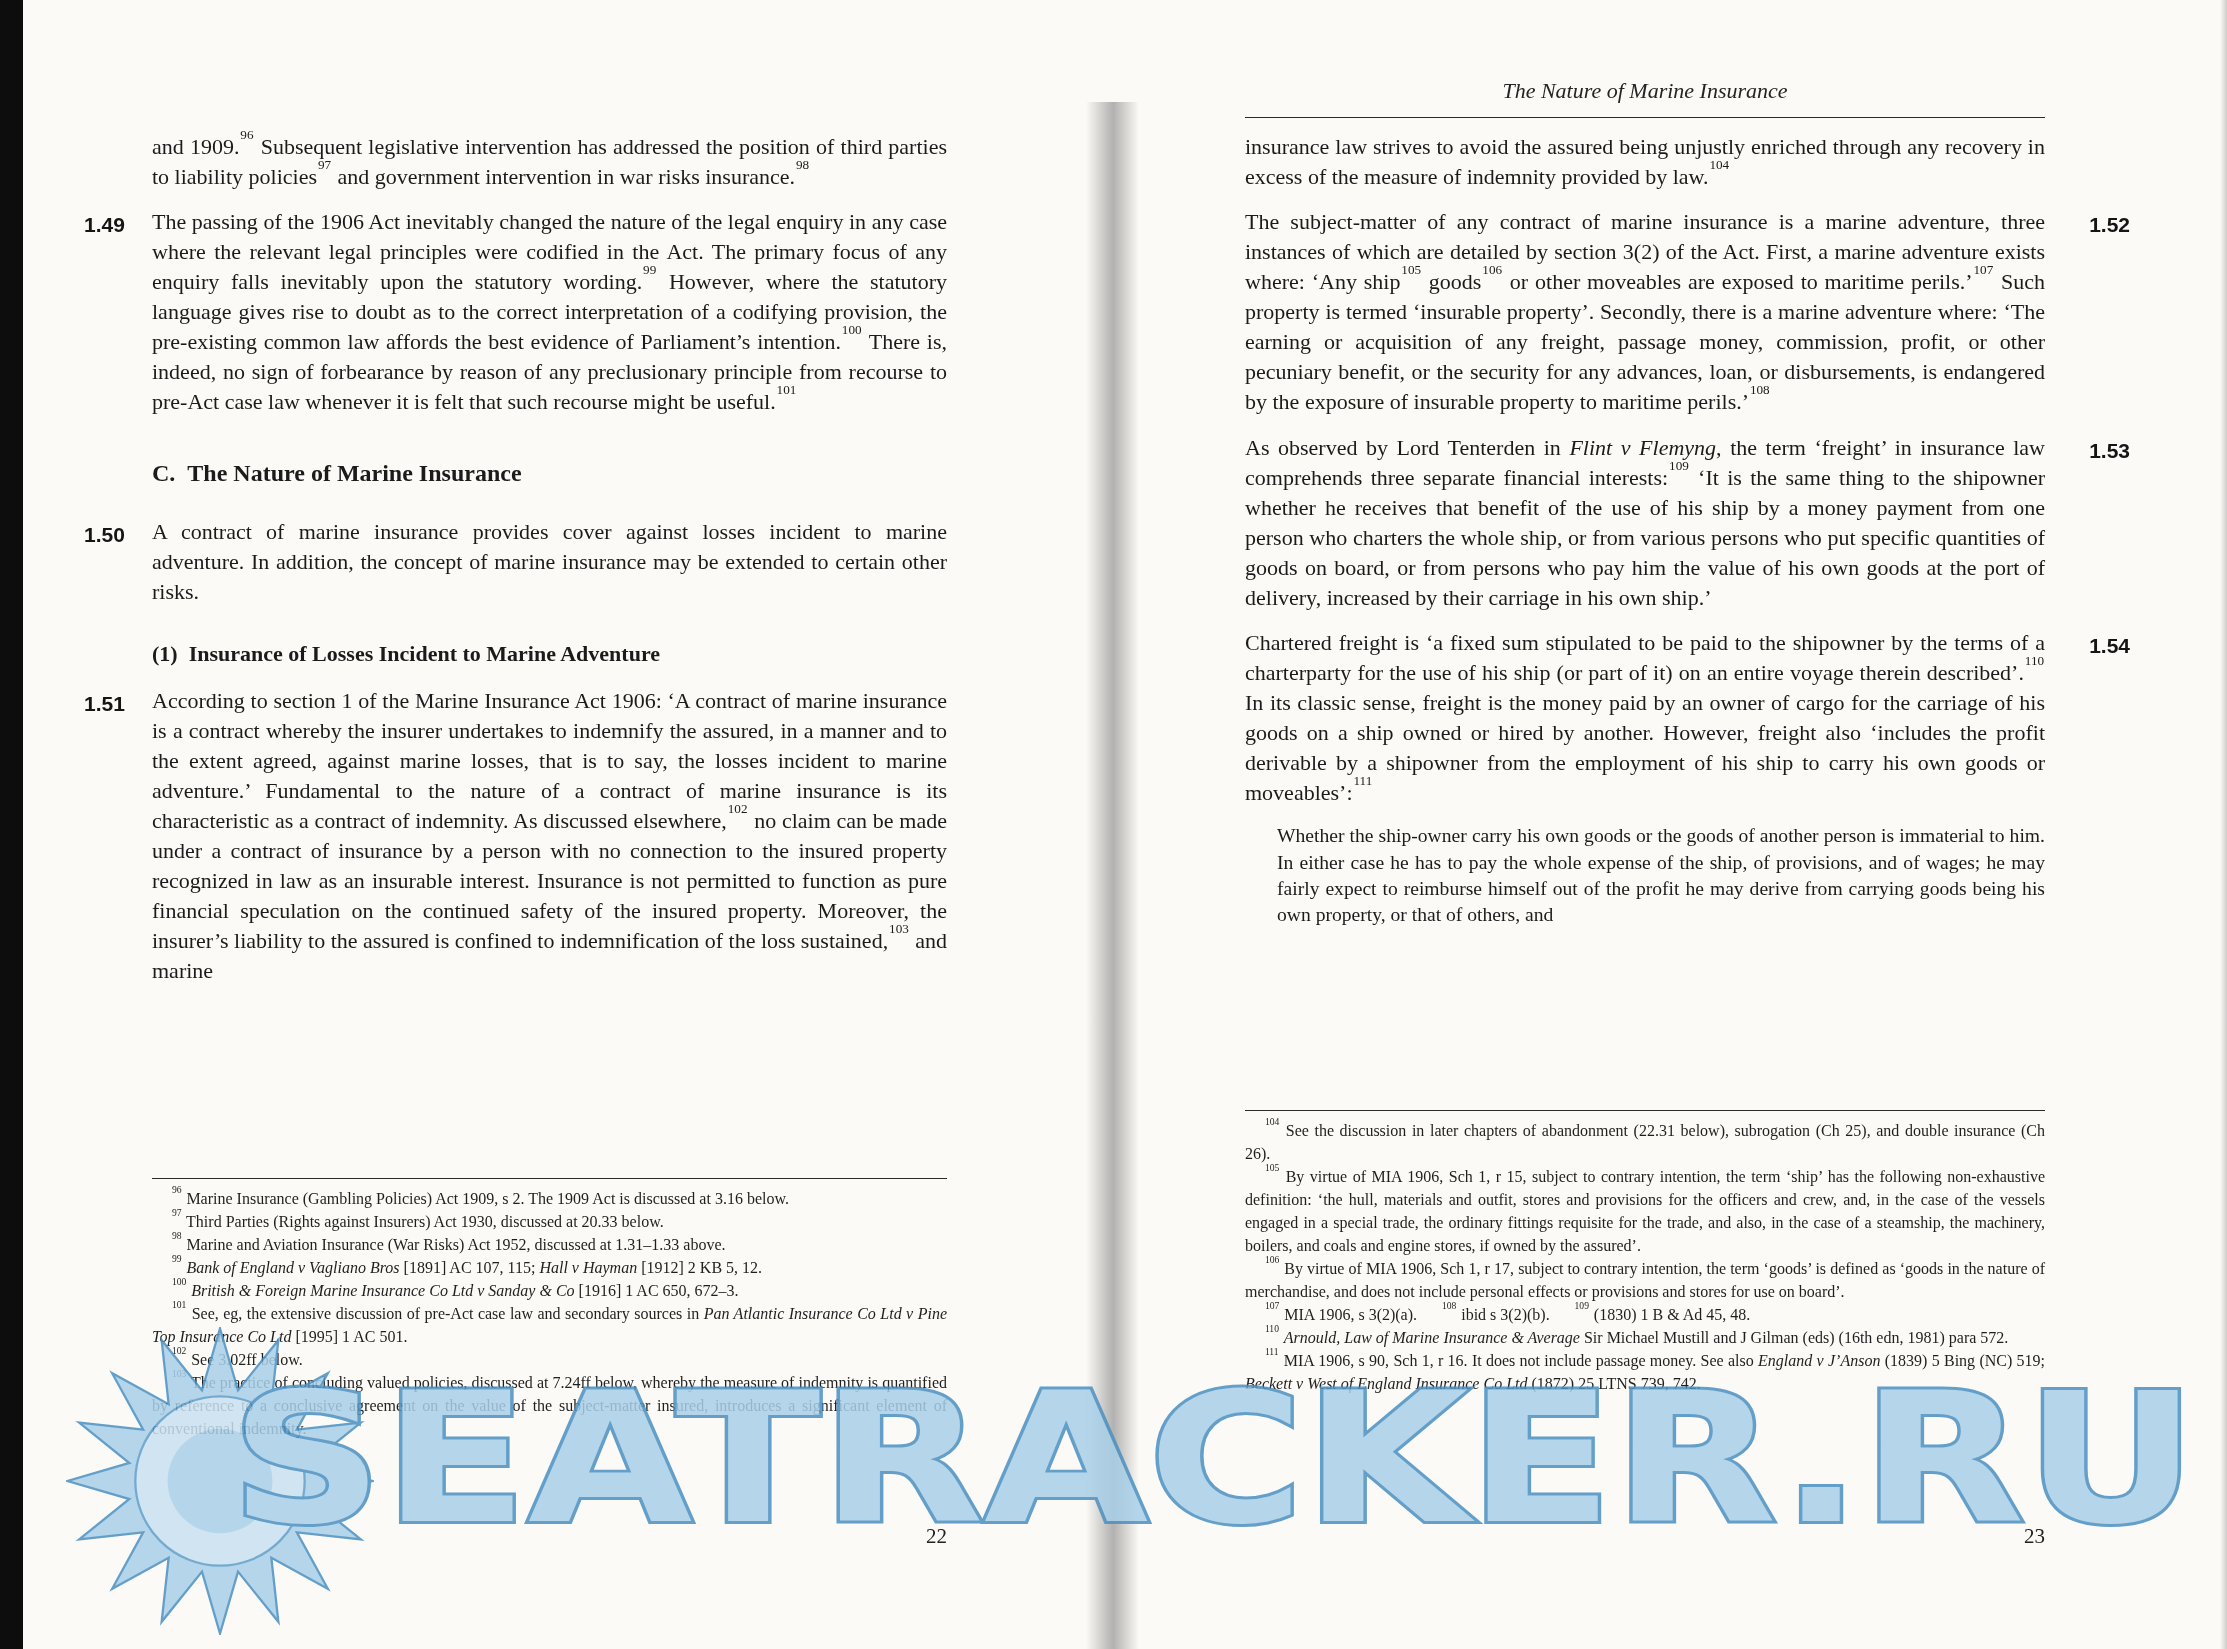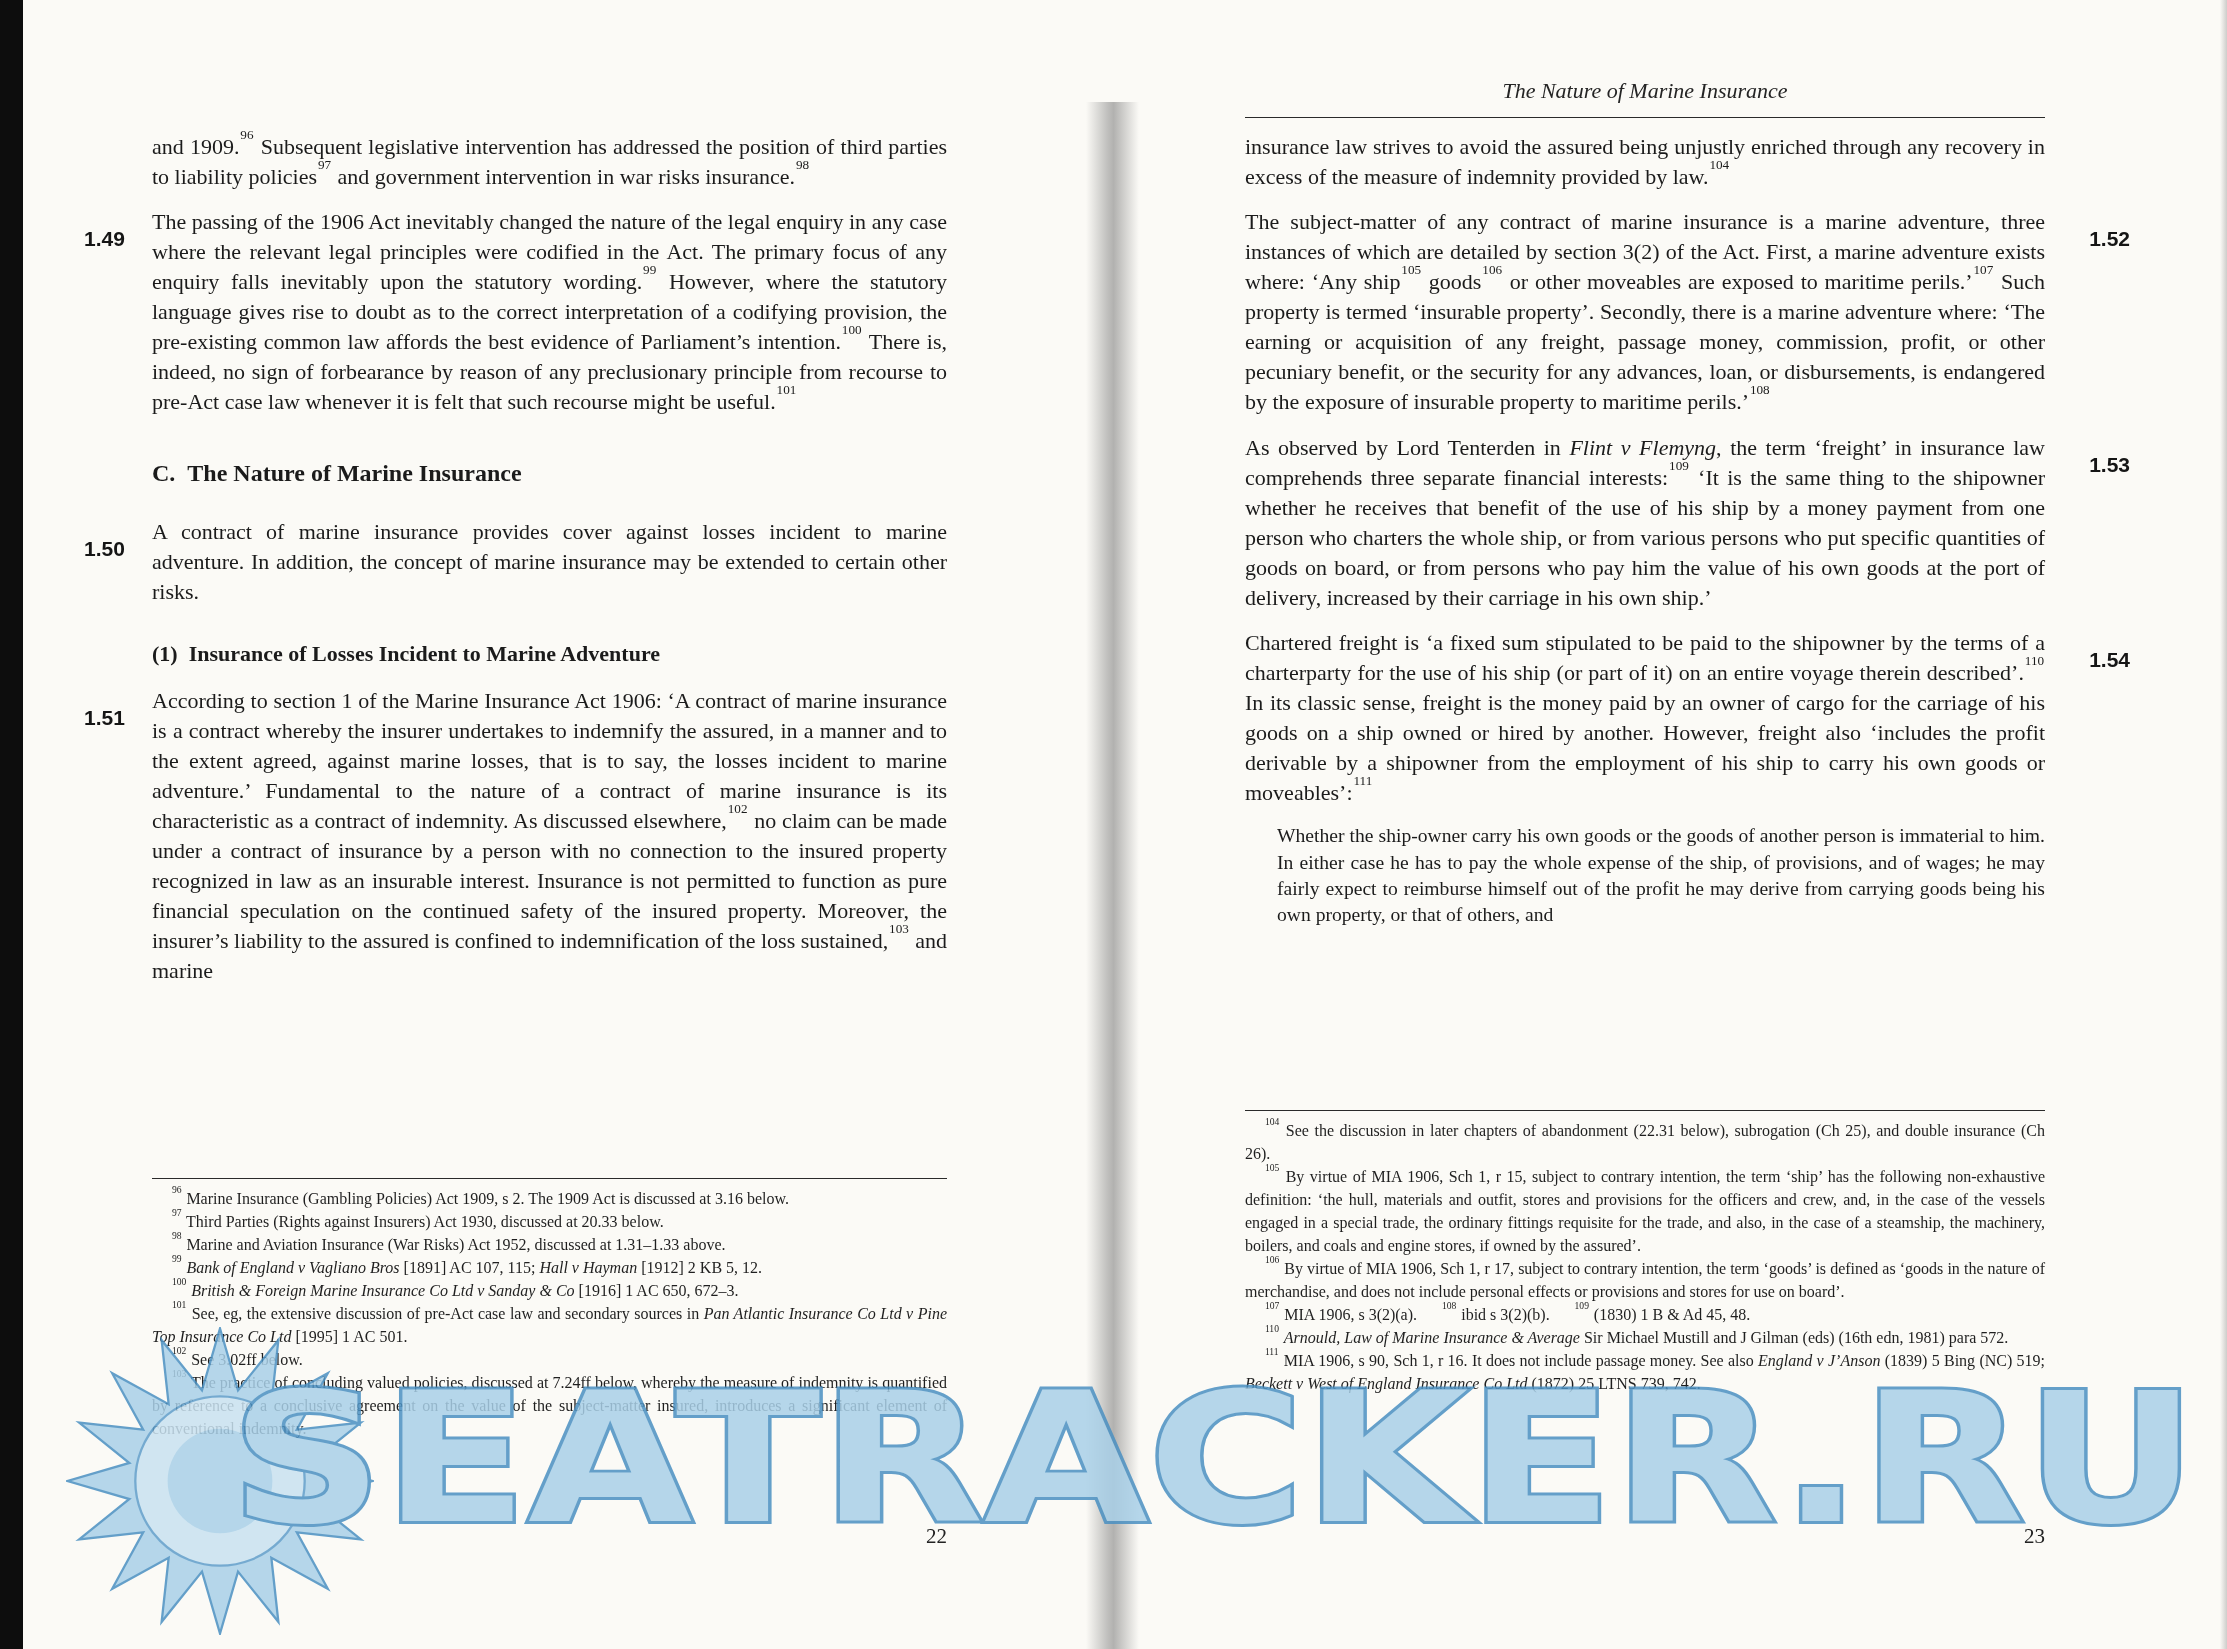--- a/index.html
+++ b/index.html
@@ -14,21 +14,21 @@
 
   .page{position:absolute;top:78px;height:1541px;}
   .page-left{left:152px;width:795px;}
   .page-right{left:1245px;width:800px;}
 
   .running-head{position:absolute;top:0;left:0;width:100%;text-align:center;font-style:italic;
         font-size:22px;color:#242424;height:27px;padding-bottom:12px;border-bottom:1.7px solid #2a2a2a;}
 
   .content{position:absolute;top:54px;left:0;width:100%;font-size:22px;line-height:30px;text-align:justify;}
   .para{position:relative;margin:0 0 15.3px 0;}
-  .para-num{position:absolute;top:17px;font-family:"Liberation Sans",sans-serif;font-weight:bold;
+  .para-num{position:absolute;top:3px;font-family:"Liberation Sans",sans-serif;font-weight:bold;
         font-size:21px;color:#151515;}
   .page-left .para-num{left:-68px;}
   .page-right .para-num{left:auto;right:-85px;}
   .sec-heading{font-weight:bold;font-size:24px;text-align:left;margin:41px 0 29px;}
   .sub-heading{font-weight:bold;font-size:22px;text-align:left;margin:32px 0 17px;}
   .bquote{margin:3.4px 0 13.6px 32px;font-size:19.6px;line-height:26.4px;text-align:justify;}
   sup{font-size:0.6em;line-height:0;position:relative;top:-0.5em;margin:0 0.9px;}
   em{font-style:italic;}
 
   .footnotes{position:absolute;left:0;width:100%;border-top:1.7px solid #2a2a2a;padding-top:8px;

